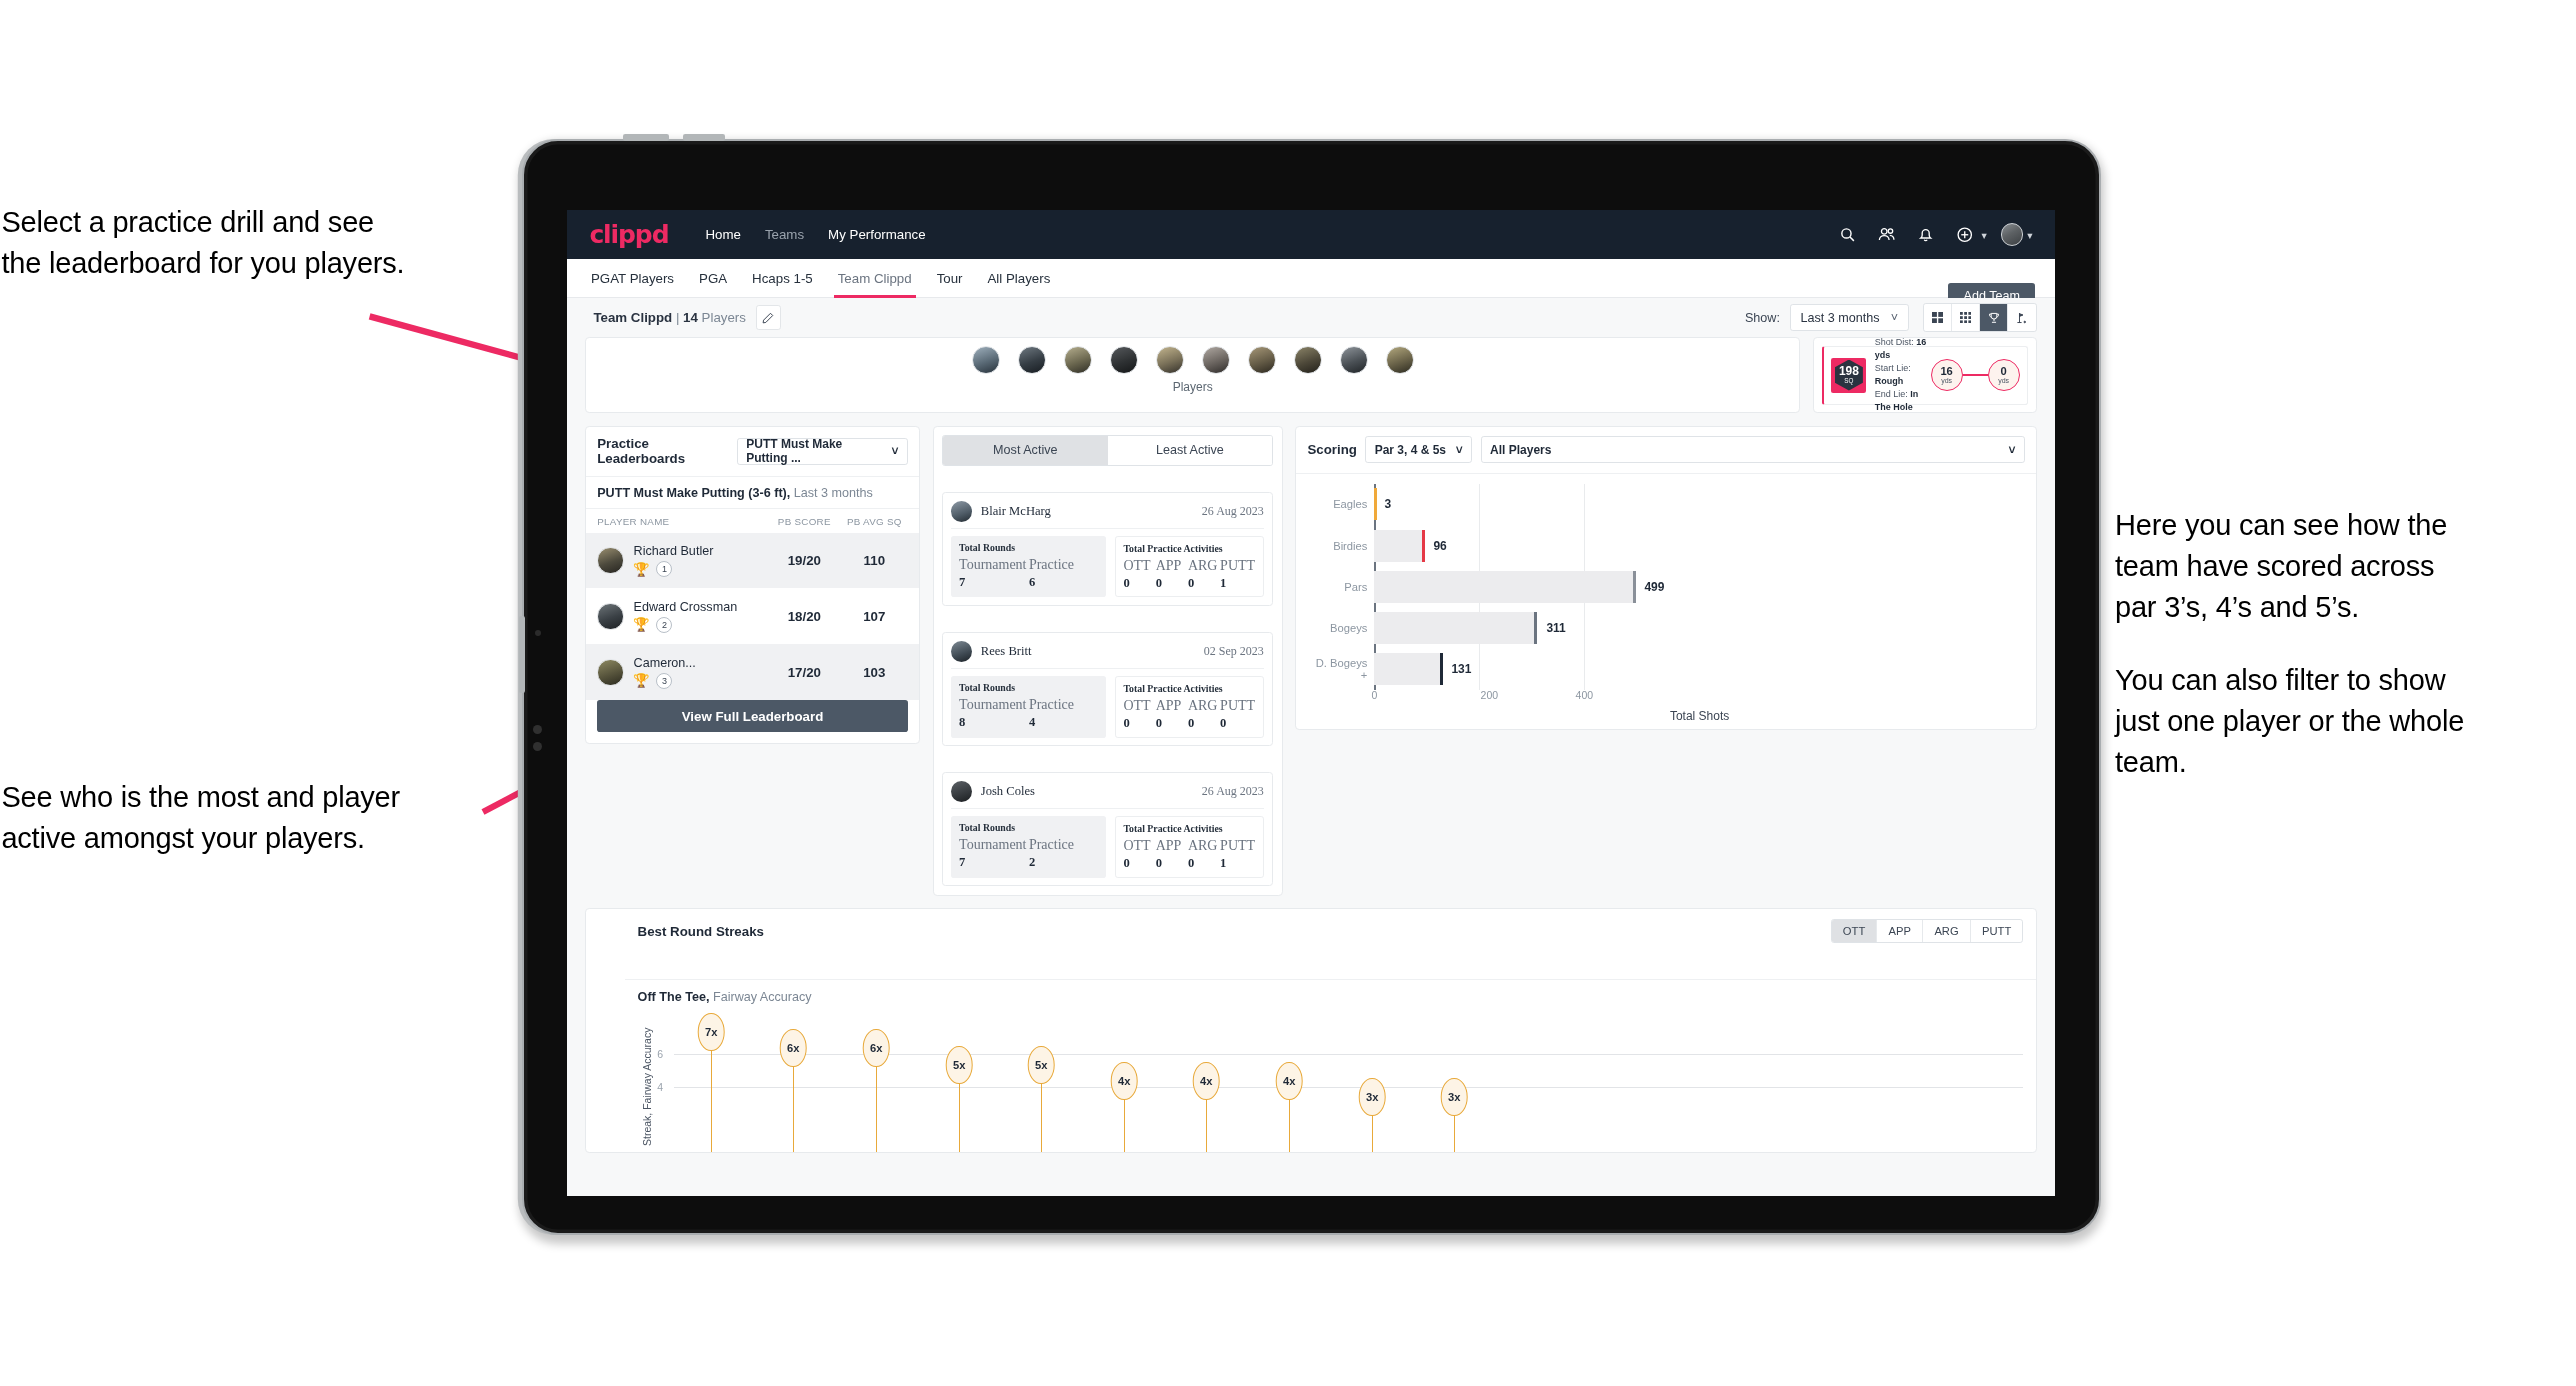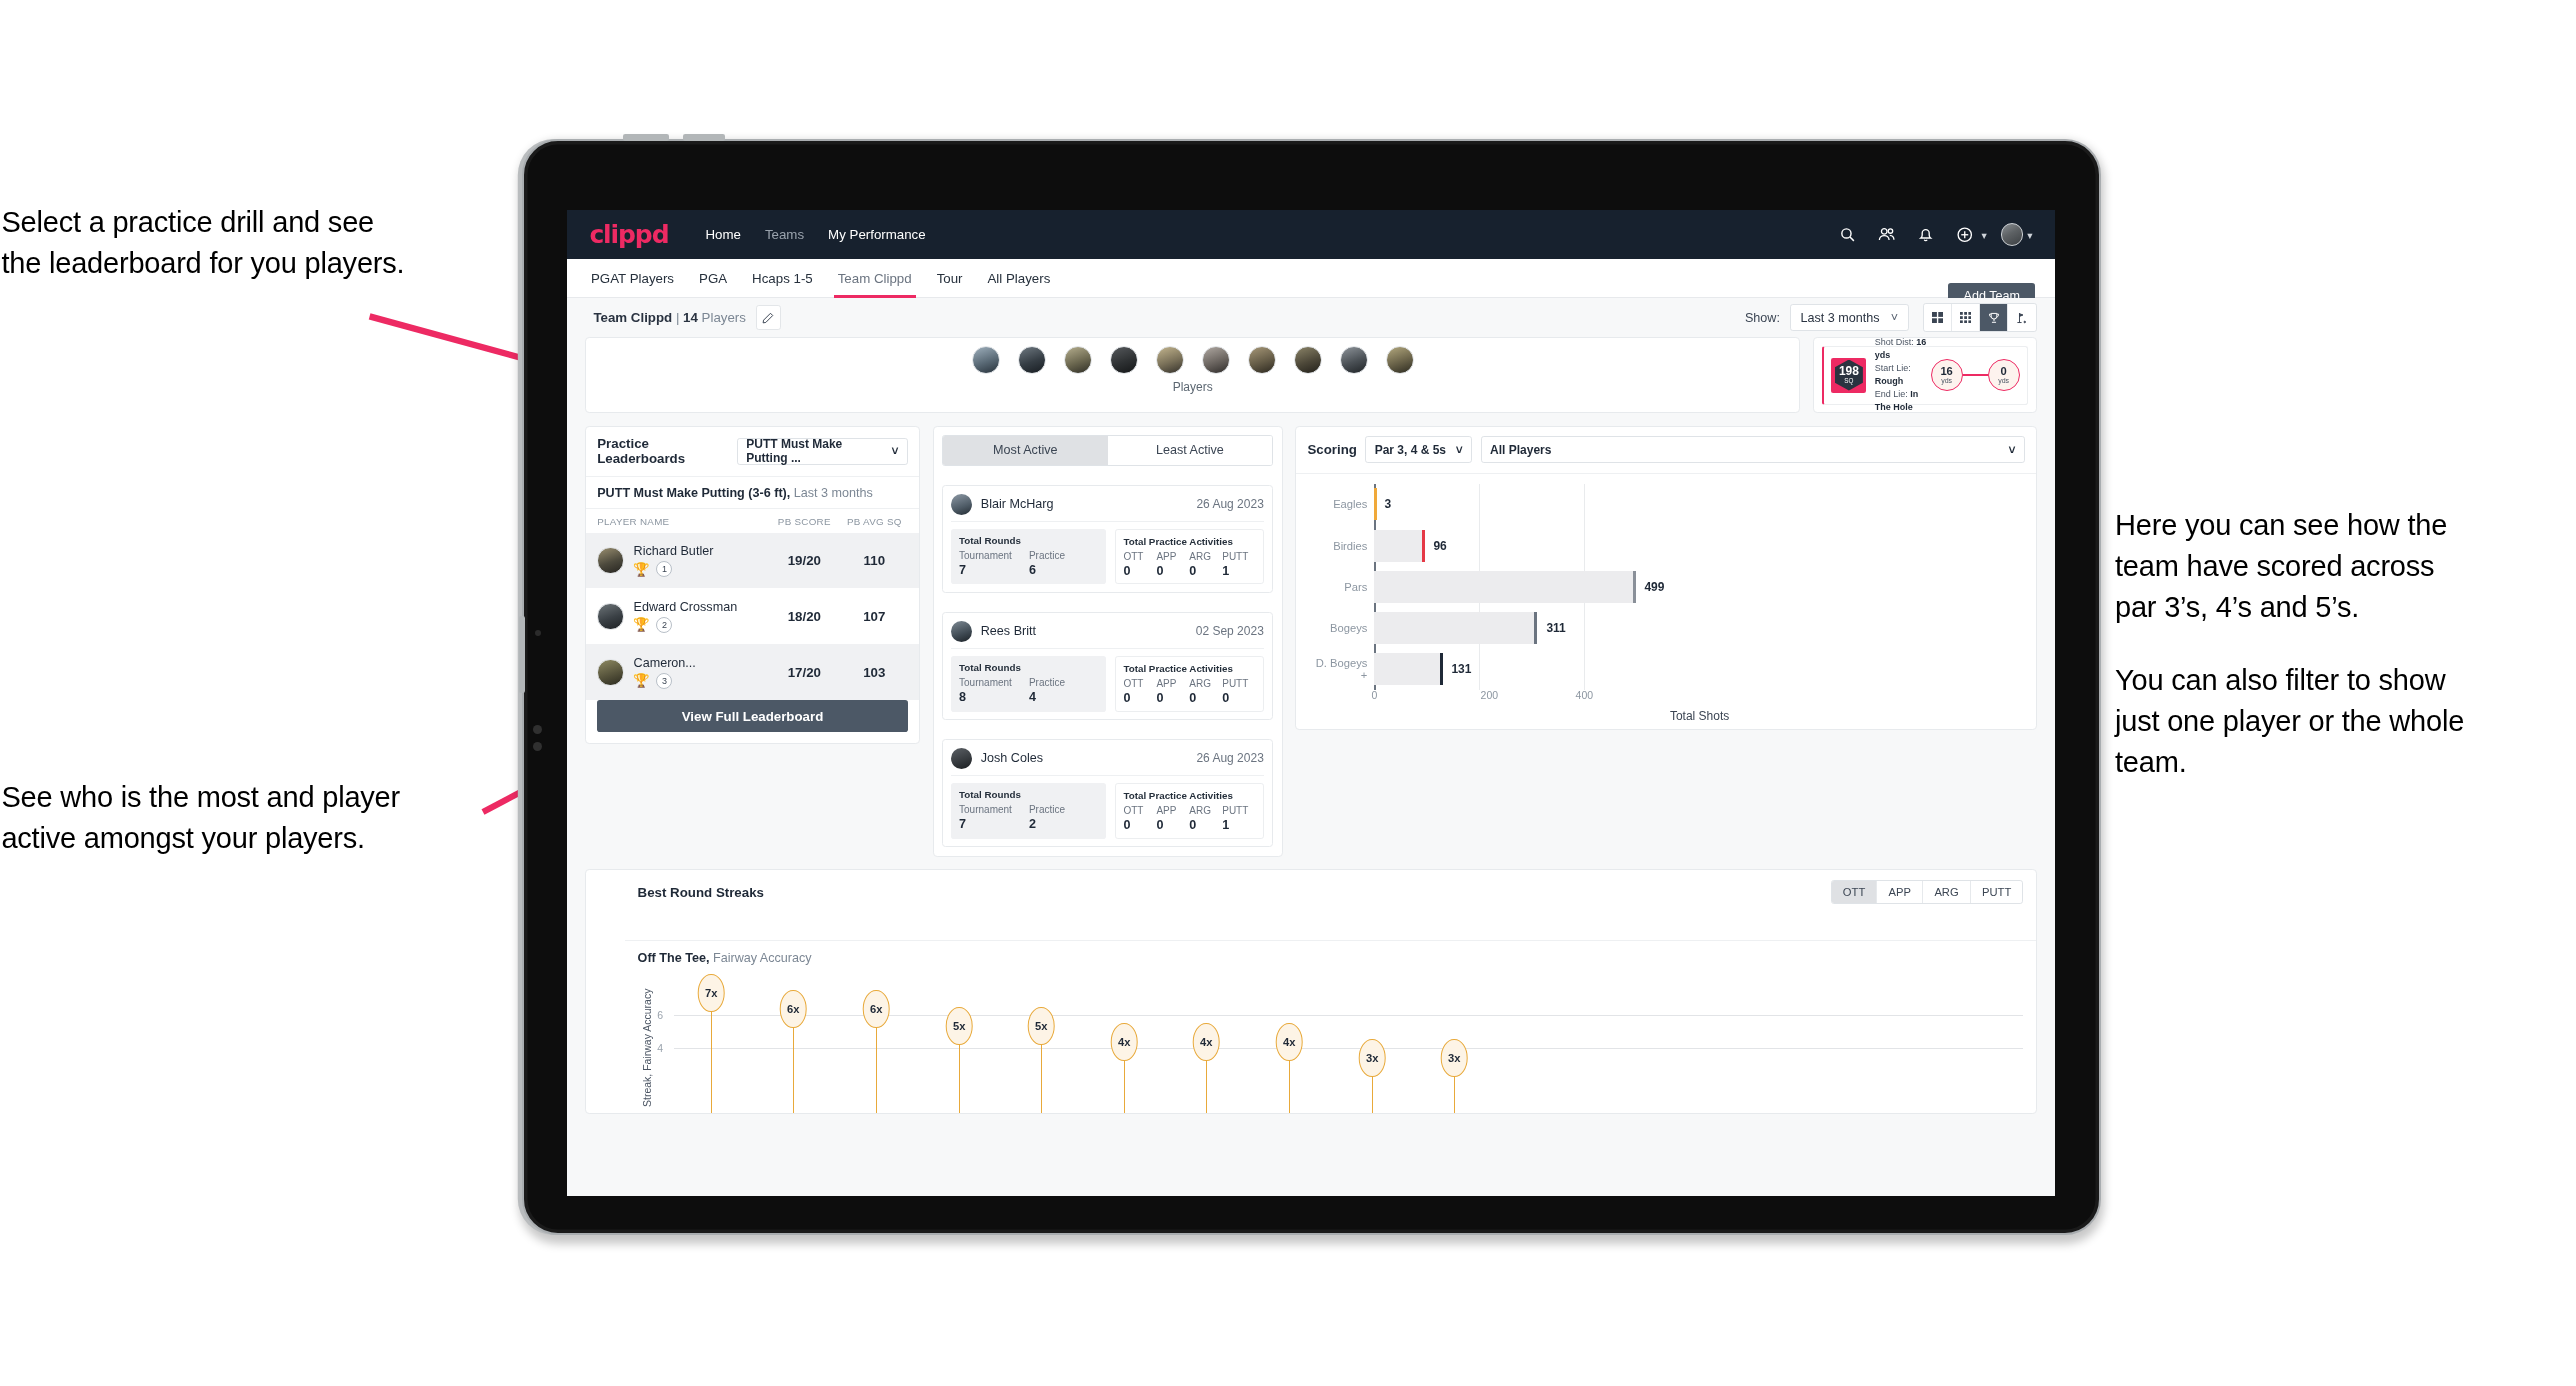--- a/index.html
+++ b/index.html
@@ -208,31 +208,31 @@
     margin: 0 11.2px 11.2px; background: #4c5866; color: #fff; border-radius: 2.8px;
     height: 32px; display:flex; align-items:center; justify-content:center;
     font-size: 13.3px; font-weight: 700;
   }
 
   
   .act-card { width: 350px; padding: 8.4px; }
   .act-tabs { display:flex; border: 0.7px solid #dfe3e7; border-radius: 2.8px; overflow:hidden; }
   .act-tab { flex:1; height: 29px; display:flex; align-items:center; justify-content:center; font-size: 12.6px; color: #3b4553; background:#fff;}
   .act-tab.on { background: #dfe1e4; }
-  .act-item { border: 0.7px solid #e7eaed; border-radius: 3.5px; margin-top: 19px; padding: 7.7px 8.4px; }
+  .act-item { border: 0.7px solid #e7eaed; border-radius: 3.5px; margin-top: 26px; padding: 7.7px 8.4px; font-family: Liberation Serif, serif; }
   .act-top { display:flex; align-items:center; padding-bottom: 6.3px; border-bottom: 0.7px solid #eef0f2; }
   .act-av { width: 21px; height: 21px; border-radius: 50%; flex:none; }
   .act-nm { margin-left: 8.4px; font-size: 12.6px; color: #1f2937; }
   .act-date { margin-left: auto; font-size: 12px; color: #6b7480; }
   .act-body { display:flex; gap: 8.4px; margin-top: 7px; }
   .panel-rounds { background: #f0f1f3; border-radius: 2.8px; padding: 5.6px 7.7px; width: 155px; }
   .panel-acts { border: 0.7px solid #eceef0; border-radius: 2.8px; padding: 5.6px 7.7px; flex:1; }
   .panel-h { font-size: 9.8px; font-weight: 700; color: #26303c; }
   .kv { display:flex; margin-top: 4.2px; }
-  .kv .k { font-size: 10px; color: #6b7480; }
+  .kv .k { font-size: 14px; color: #6b7480; }
   .kv .v { font-size: 12.6px; font-weight: 700; color: #1f2937; margin-top: 2.1px; }
   .colitem { flex: 1; }
 
   
   .sc-card { flex: 1; }
   .sc-head { display:flex; align-items:center; gap: 8.4px; padding: 9.8px 11.2px; }
   .sc-title { font-size: 13.3px; font-weight: 700; color: #1f2937; }
   .sc-sel {
     background:#fff; border: 0.7px solid #dfe3e7; border-radius: 2.8px; height: 26.6px;
     display:flex; align-items:center; padding: 0 8.4px; font-size: 12px; font-weight:700;

